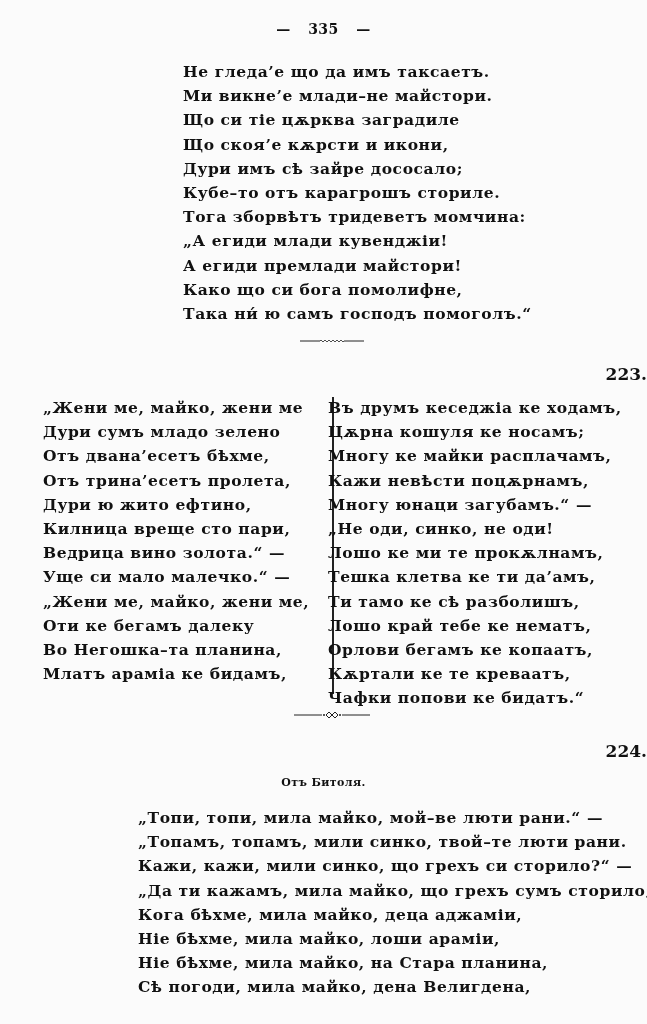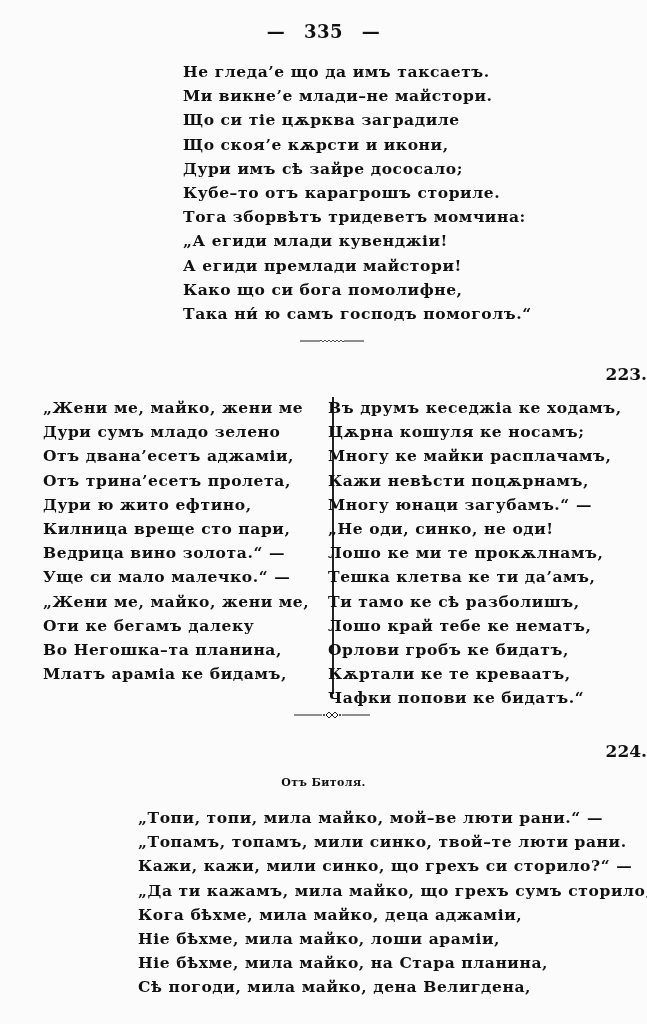--- a/index.html
+++ b/index.html
@@ -7,21 +7,21 @@
       width: 647px; height: 1024px;
       background: #fbfbfb;
       font-family: "DejaVu Serif", "Liberation Serif", serif;
       color: #111;
       position: relative;
       overflow: hidden;
     }
     .page { position: absolute; left: 0; top: 0; width: 647px; height: 1024px; }
     .page-number {
       position: absolute; top: 21px; left: 0; width: 647px;
-      text-align: center; font-size: 18px; font-weight: bold; letter-spacing: 0.5px;
+      text-align: center; font-size: 14px; font-weight: bold; letter-spacing: 0.5px;
     }
     .page-number .dash { display: inline-block; margin: 0 12px; }
     .verse {
       position: absolute; margin: 0; padding: 0; list-style: none;
       font-size: 15.5px; font-weight: bold; line-height: 24.2px; letter-spacing: 0.6px;
       white-space: nowrap;
     }
     .verse li { margin: 0; padding: 0; }
     .v1 { left: 183px; top: 60px; }
     .rule-wavy {
@@ -74,21 +74,21 @@
     <line x1="0" y1="2" x2="20" y2="2" stroke="#222" stroke-width="1"></line>
     <path d="M20 2 q1 -2 2 0 t2 0 t2 0 t2 0 t2 0 t2 0 t2 0 t2 0 t2 0 t2 0 t2 0 t2 0" fill="none" stroke="#222" stroke-width="0.8"></path>
     <line x1="44" y1="2" x2="64" y2="2" stroke="#222" stroke-width="1"></line>
   </svg>
 
   <div class="poem-number n223">223.</div>
 
   <ul class="verse col-left">
     <li>„Жени ме, майко, жени ме</li>
     <li>Дури сумъ младо зелено</li>
-    <li>Отъ двана’есетъ аджаміи,</li>
+    <li>Отъ двана’есетъ бѣхме,</li>
     <li>Отъ трина’есетъ пролета,</li>
     <li>Дури ю жито ефтино,</li>
     <li>Килница вреще сто пари,</li>
     <li>Ведрица вино золота.“ —</li>
     <li>Уще си мало малечко.“ —</li>
     <li>„Жени ме, майко, жени ме,</li>
     <li>Оти ке бегамъ далеку</li>
     <li>Во Негошка–та планина,</li>
     <li>Млатъ араміа ке бидамъ,</li>
   </ul>
@@ -99,21 +99,21 @@
     <li>Въ друмъ кеседжіа ке ходамъ,</li>
     <li>Цѫрна кошуля ке носамъ;</li>
     <li>Многу ке майки расплачамъ,</li>
     <li>Кажи невѣсти поцѫрнамъ,</li>
     <li>Многу юнаци загубамъ.“ —</li>
     <li>„Не оди, синко, не оди!</li>
     <li>Лошо ке ми те прокѫлнамъ,</li>
     <li>Тешка клетва ке ти да’амъ,</li>
     <li>Ти тамо ке сѣ разболишъ,</li>
     <li>Лошо край тебе ке нематъ,</li>
-    <li>Орлови гробъ ке бидатъ,</li>
+    <li>Орлови бегамъ ке копаатъ,</li>
     <li>Кѫртали ке те креваатъ,</li>
     <li>Чафки попови ке бидатъ.“</li>
   </ul>
 
   <svg class="ornament" viewBox="0 0 76 10">
     <line x1="0" y1="5" x2="28" y2="5" stroke="#222" stroke-width="1"></line>
     <circle cx="30" cy="5" r="1" fill="#222"></circle>
     <path d="M32 5 l3 -3 l3 3 l-3 3 z M38 5 l3 -3 l3 3 l-3 3 z" fill="none" stroke="#222" stroke-width="1"></path>
     <circle cx="46" cy="5" r="1" fill="#222"></circle>
     <line x1="48" y1="5" x2="76" y2="5" stroke="#222" stroke-width="1"></line>

